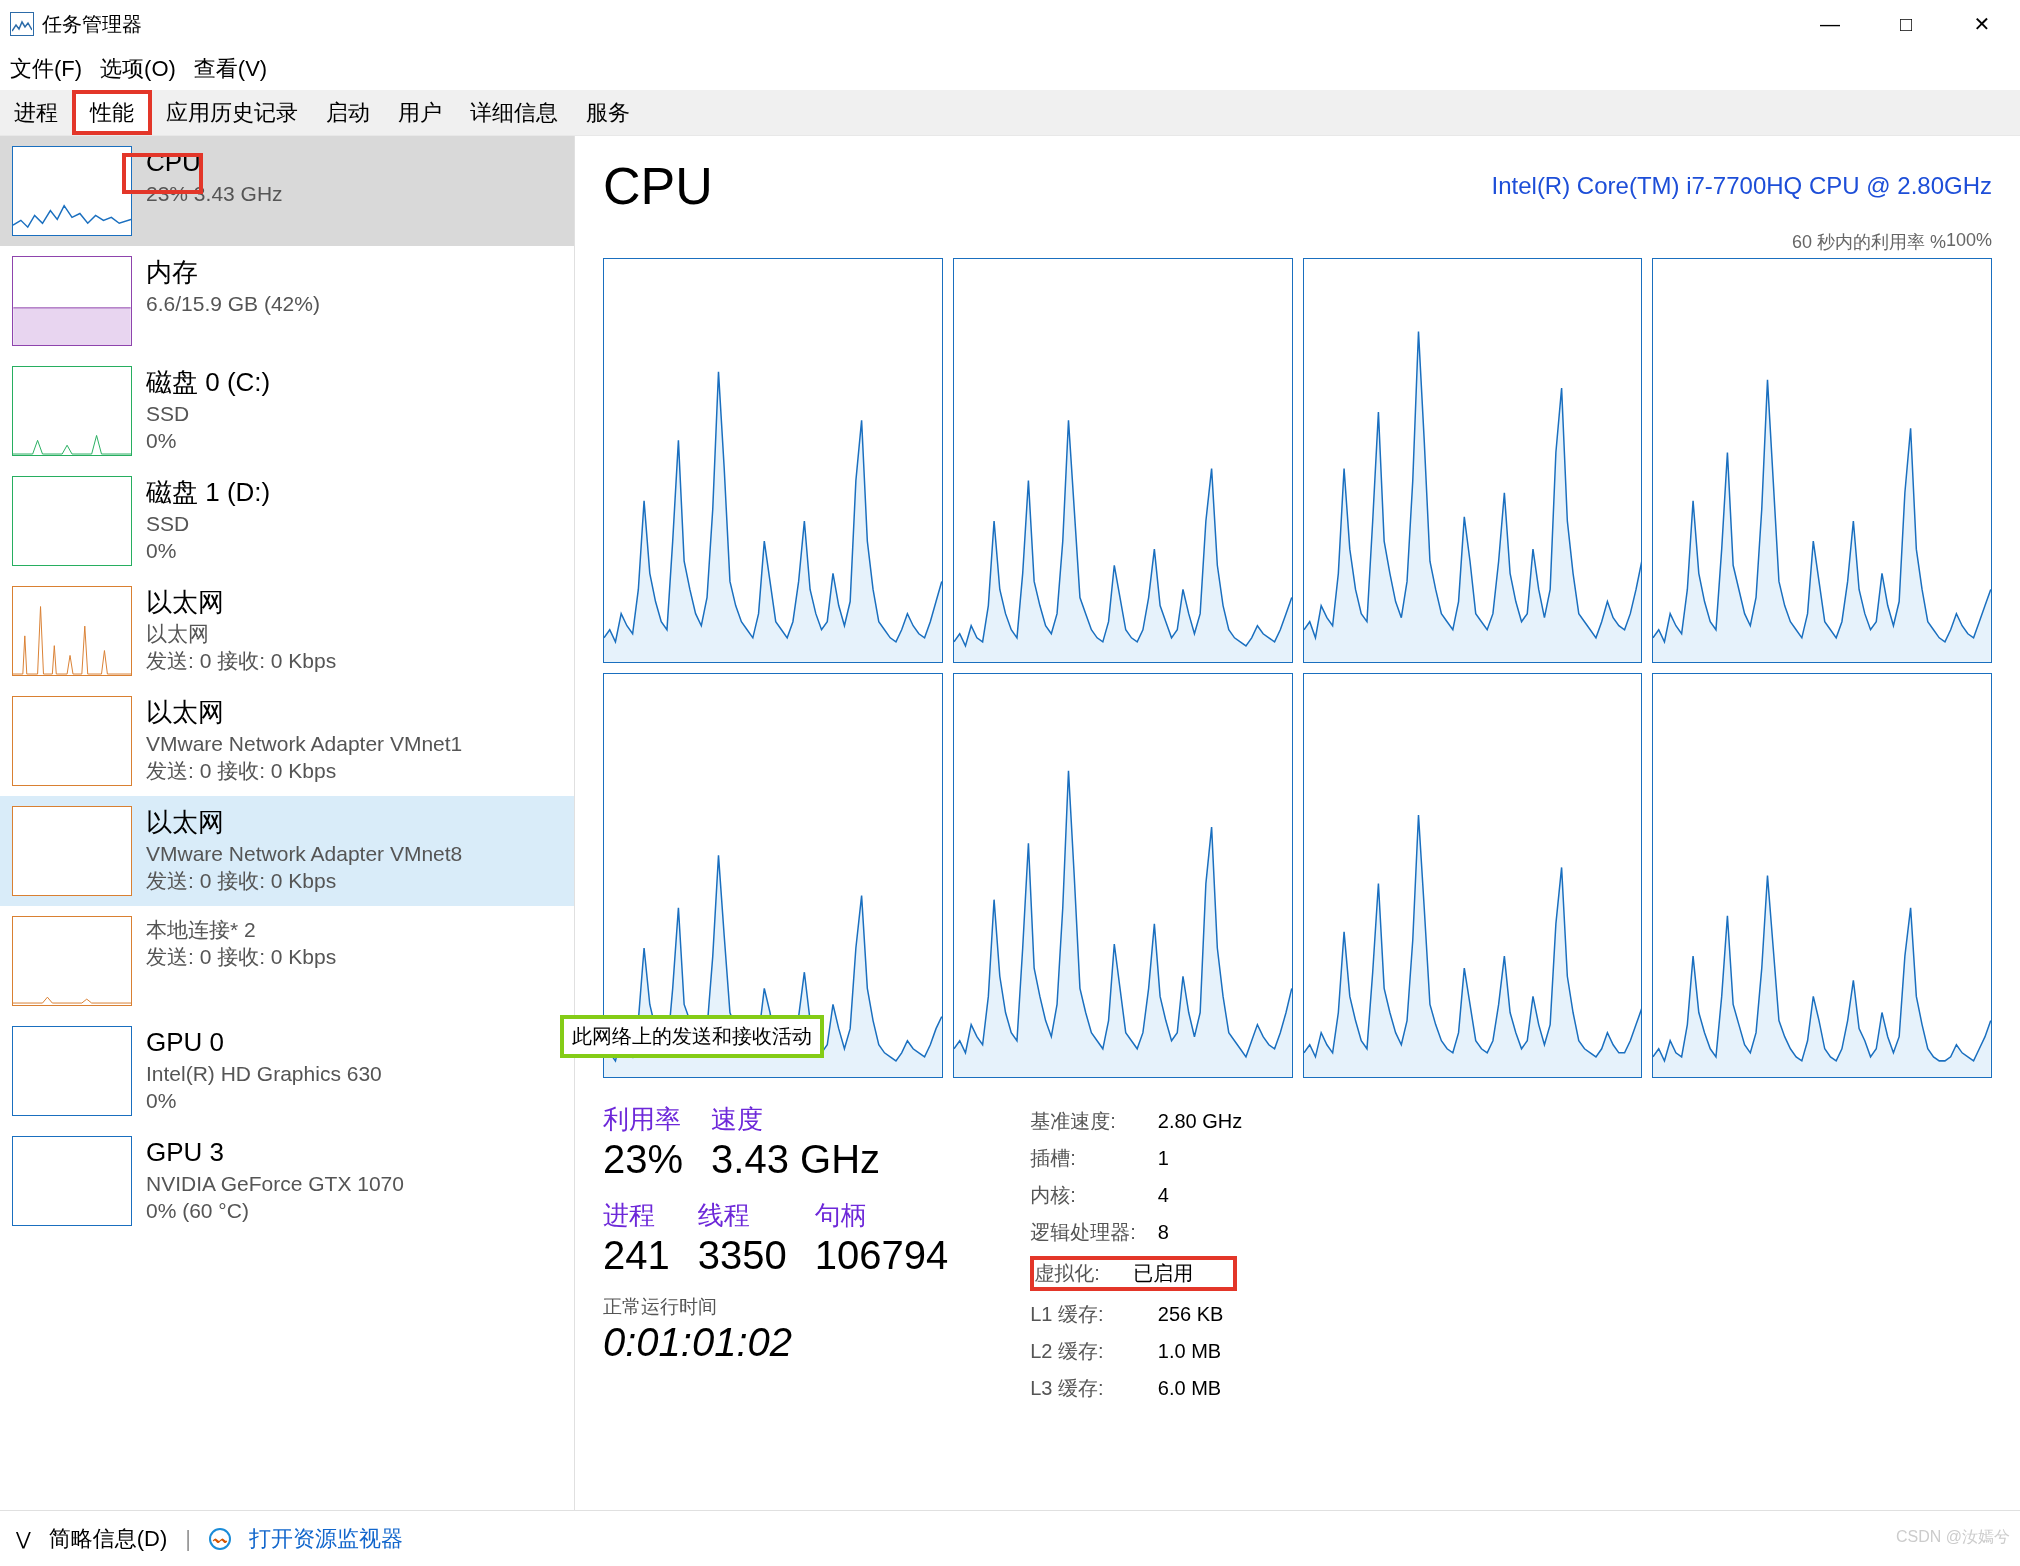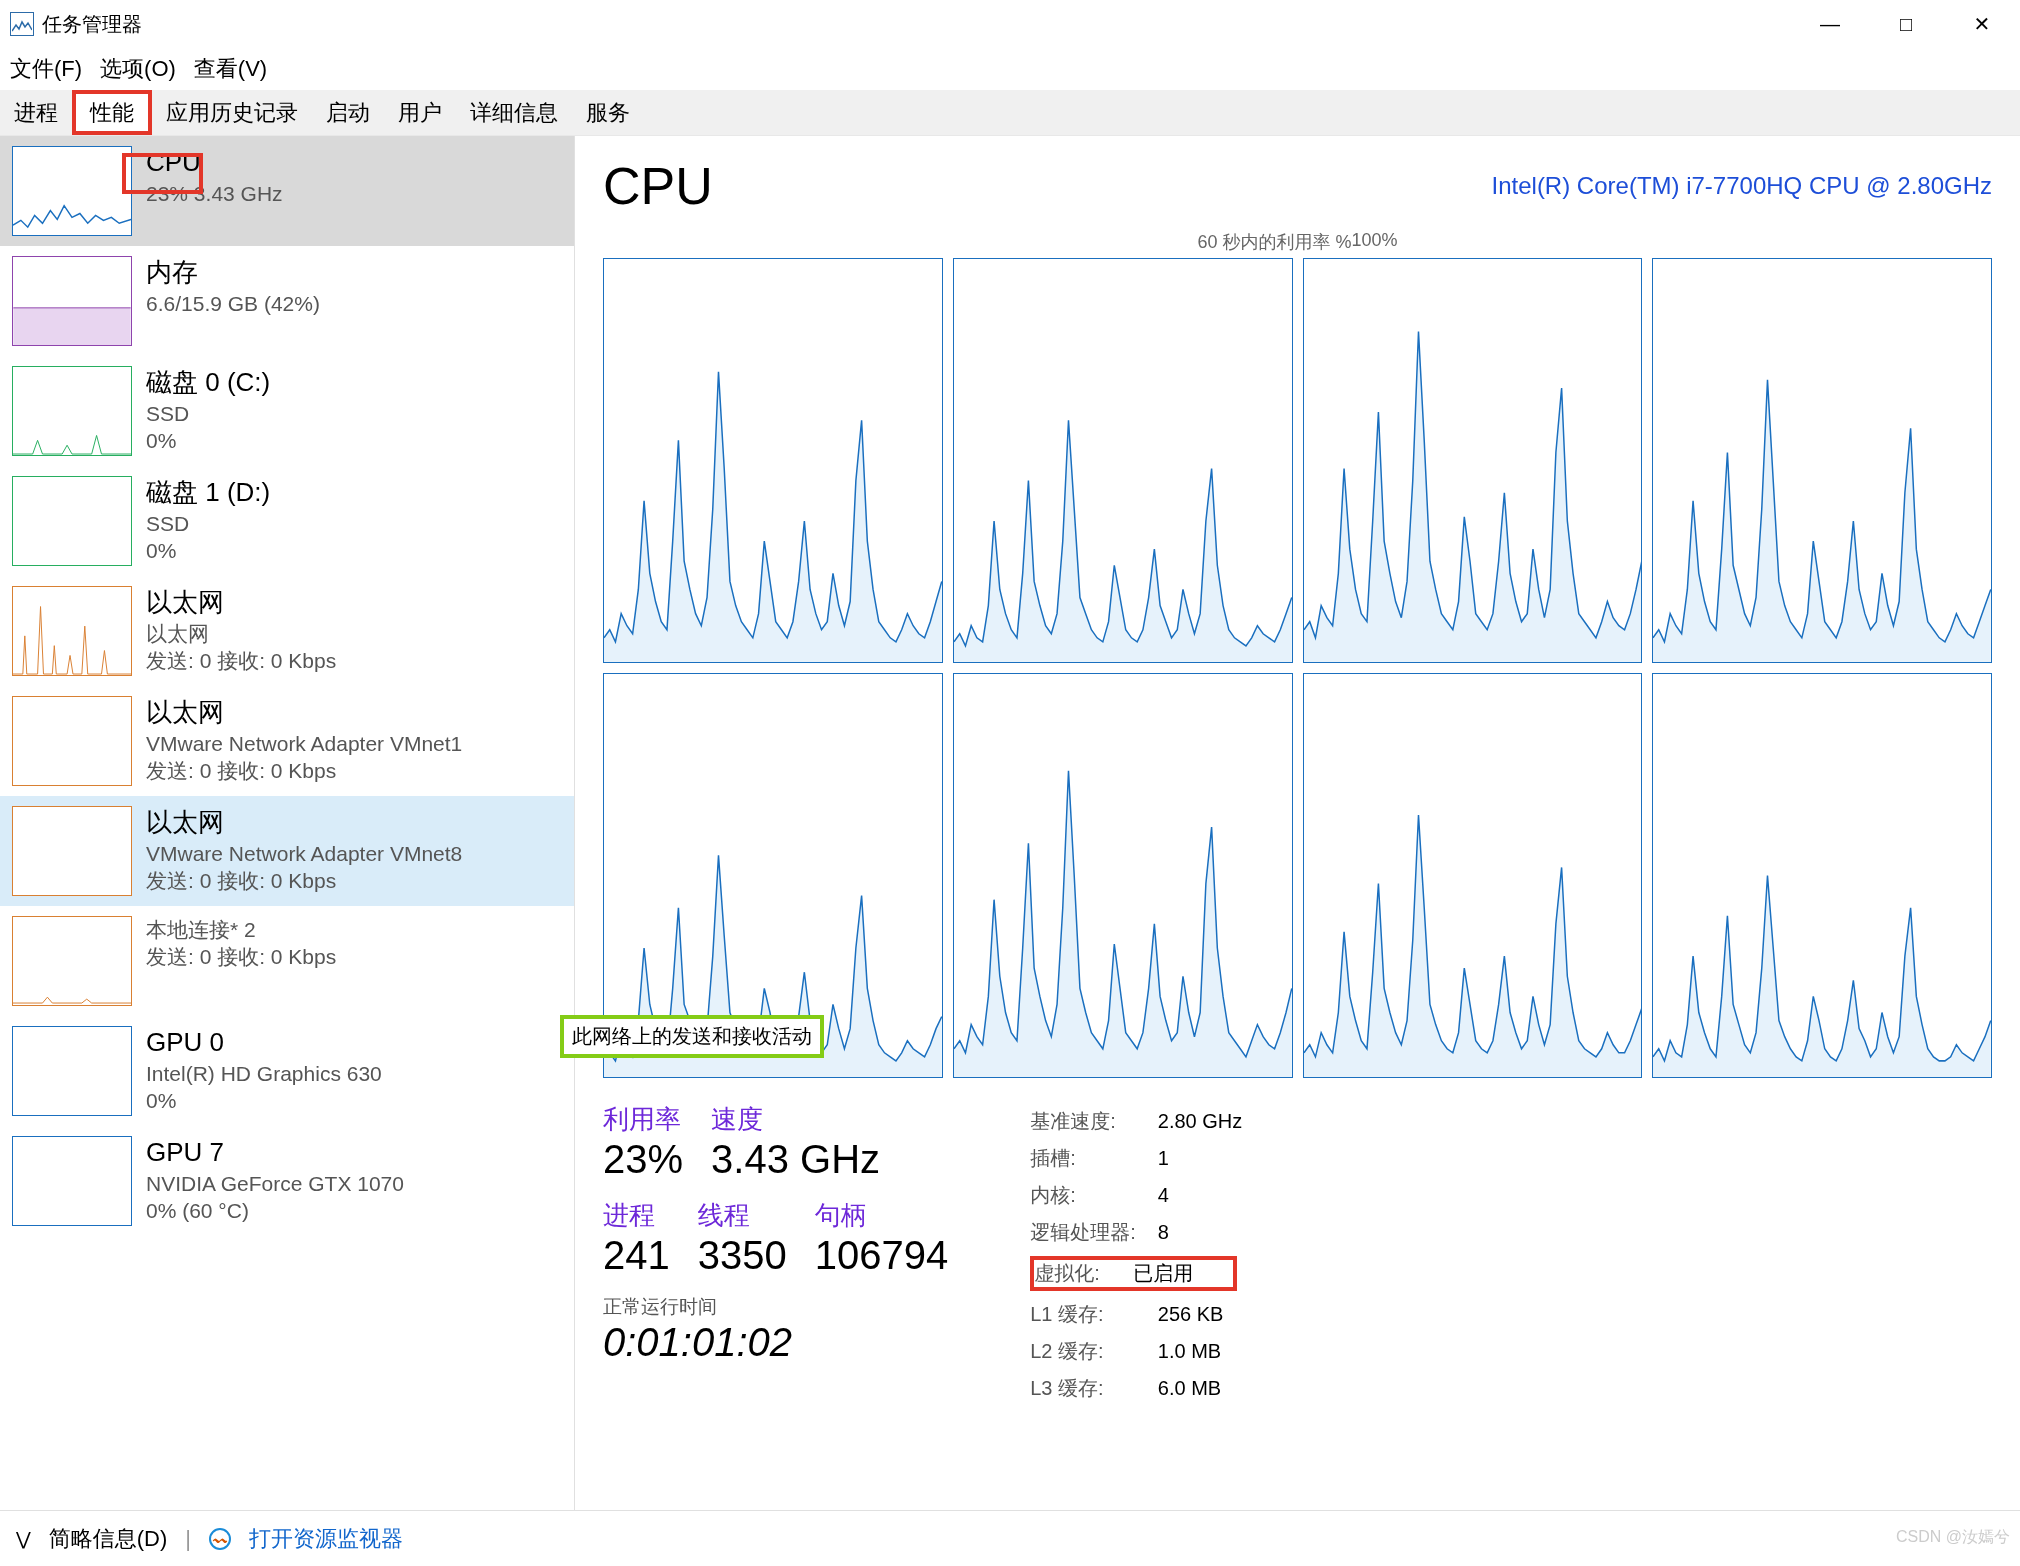--- a/index.html
+++ b/index.html
@@ -26,21 +26,21 @@
 .thumb svg { position: absolute; bottom: 0; left: 0; width: 100%; height: 100%; }
 .side-text { flex: 1; }
 .side-title { font-size: 26px; line-height: 1.3; }
 .side-sub { font-size: 21px; color: #555; line-height: 1.3; }
 .cpu-hdr-box { position: absolute; left: 122px; top: 153px; border: 4px solid #e33629; padding: 2px 12px 0 6px; pointer-events:none; z-index:5;}
 .tooltip { position: absolute; left: 560px; top: 1015px; background: #fff; border: 4px solid #84cc16; padding: 4px 8px; font-size: 20px; z-index: 10; }
 .main { flex: 1; padding: 20px 28px 10px 28px; display: flex; flex-direction: column; }
 .main-header { display: flex; justify-content: space-between; align-items: center; margin-bottom: 14px; }
 .main-title { font-size: 52px; font-weight: 400; }
 .main-sub { font-size: 24px; color: #1d4ed8; }
-.graph-meta { display: flex; justify-content: center; font-size: 18px; color: #666; margin-bottom: 4px; }
+.graph-meta { display: flex; justify-content: flex-end; font-size: 18px; color: #666; margin-bottom: 4px; }
 .graph-grid { display: grid; grid-template-columns: repeat(4, 1fr); grid-template-rows: repeat(2, 1fr); gap: 10px; height: 820px; }
 .graph { border: 1px solid #1a6fbf; background: #fff; position: relative; overflow: hidden; }
 .graph svg { position: absolute; bottom: 0; left: 0; width: 100%; height: 100%; }
 .stats { display: flex; gap: 80px; margin-top: 24px; }
 .stats-left { display: flex; flex-direction: column; gap: 16px; }
 .stat-row { display: flex; gap: 28px; }
 .stat-block .label { font-size: 26px; color: #6d28d9; }
 .stat-block .value { font-size: 40px; font-weight: 400; }
 .stat-block.sm .value { font-size: 40px; }
 .uptime-label { font-size: 19px; color: #555; }
@@ -187,21 +187,21 @@
       <div class="side-text">
           <div class="side-title">GPU 0</div>
           <div class="side-sub">Intel(R) HD Graphics 630</div>
           <div class="side-sub">0%</div>
         </div>
     </div>
 
     <div class="side-item">
       <div class="thumb"></div>
       <div class="side-text">
-          <div class="side-title">GPU 7</div>
+          <div class="side-title">GPU 3</div>
           <div class="side-sub">NVIDIA GeForce GTX 1070</div>
           <div class="side-sub">0% (60 °C)</div>
         </div>
     </div>
 
   </div>
 
   <div class="main">
     <div class="main-header">
       <div class="main-title">CPU</div>

